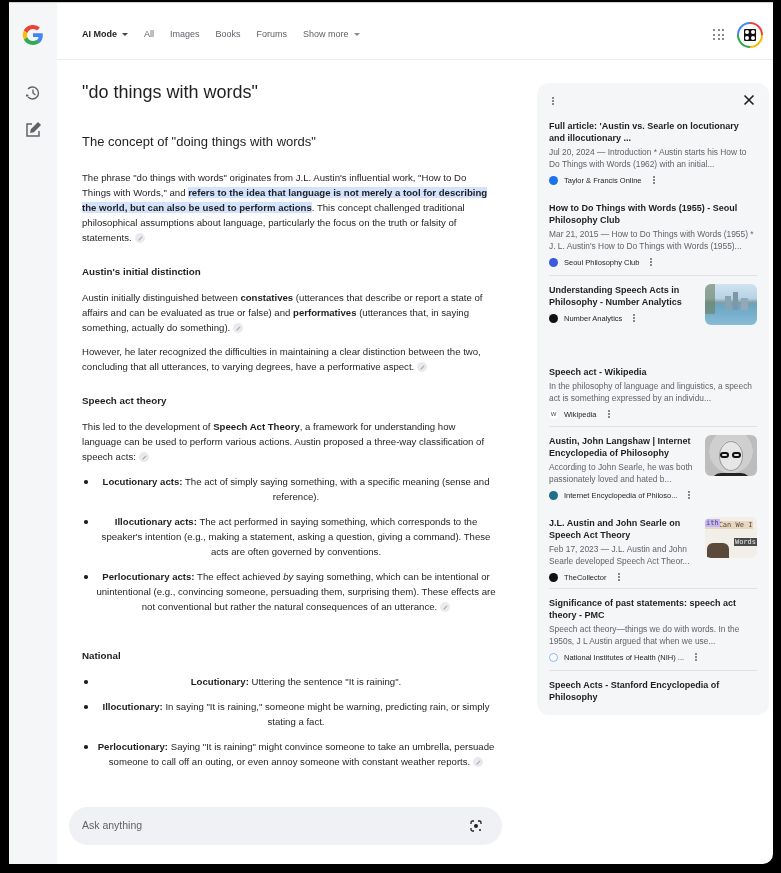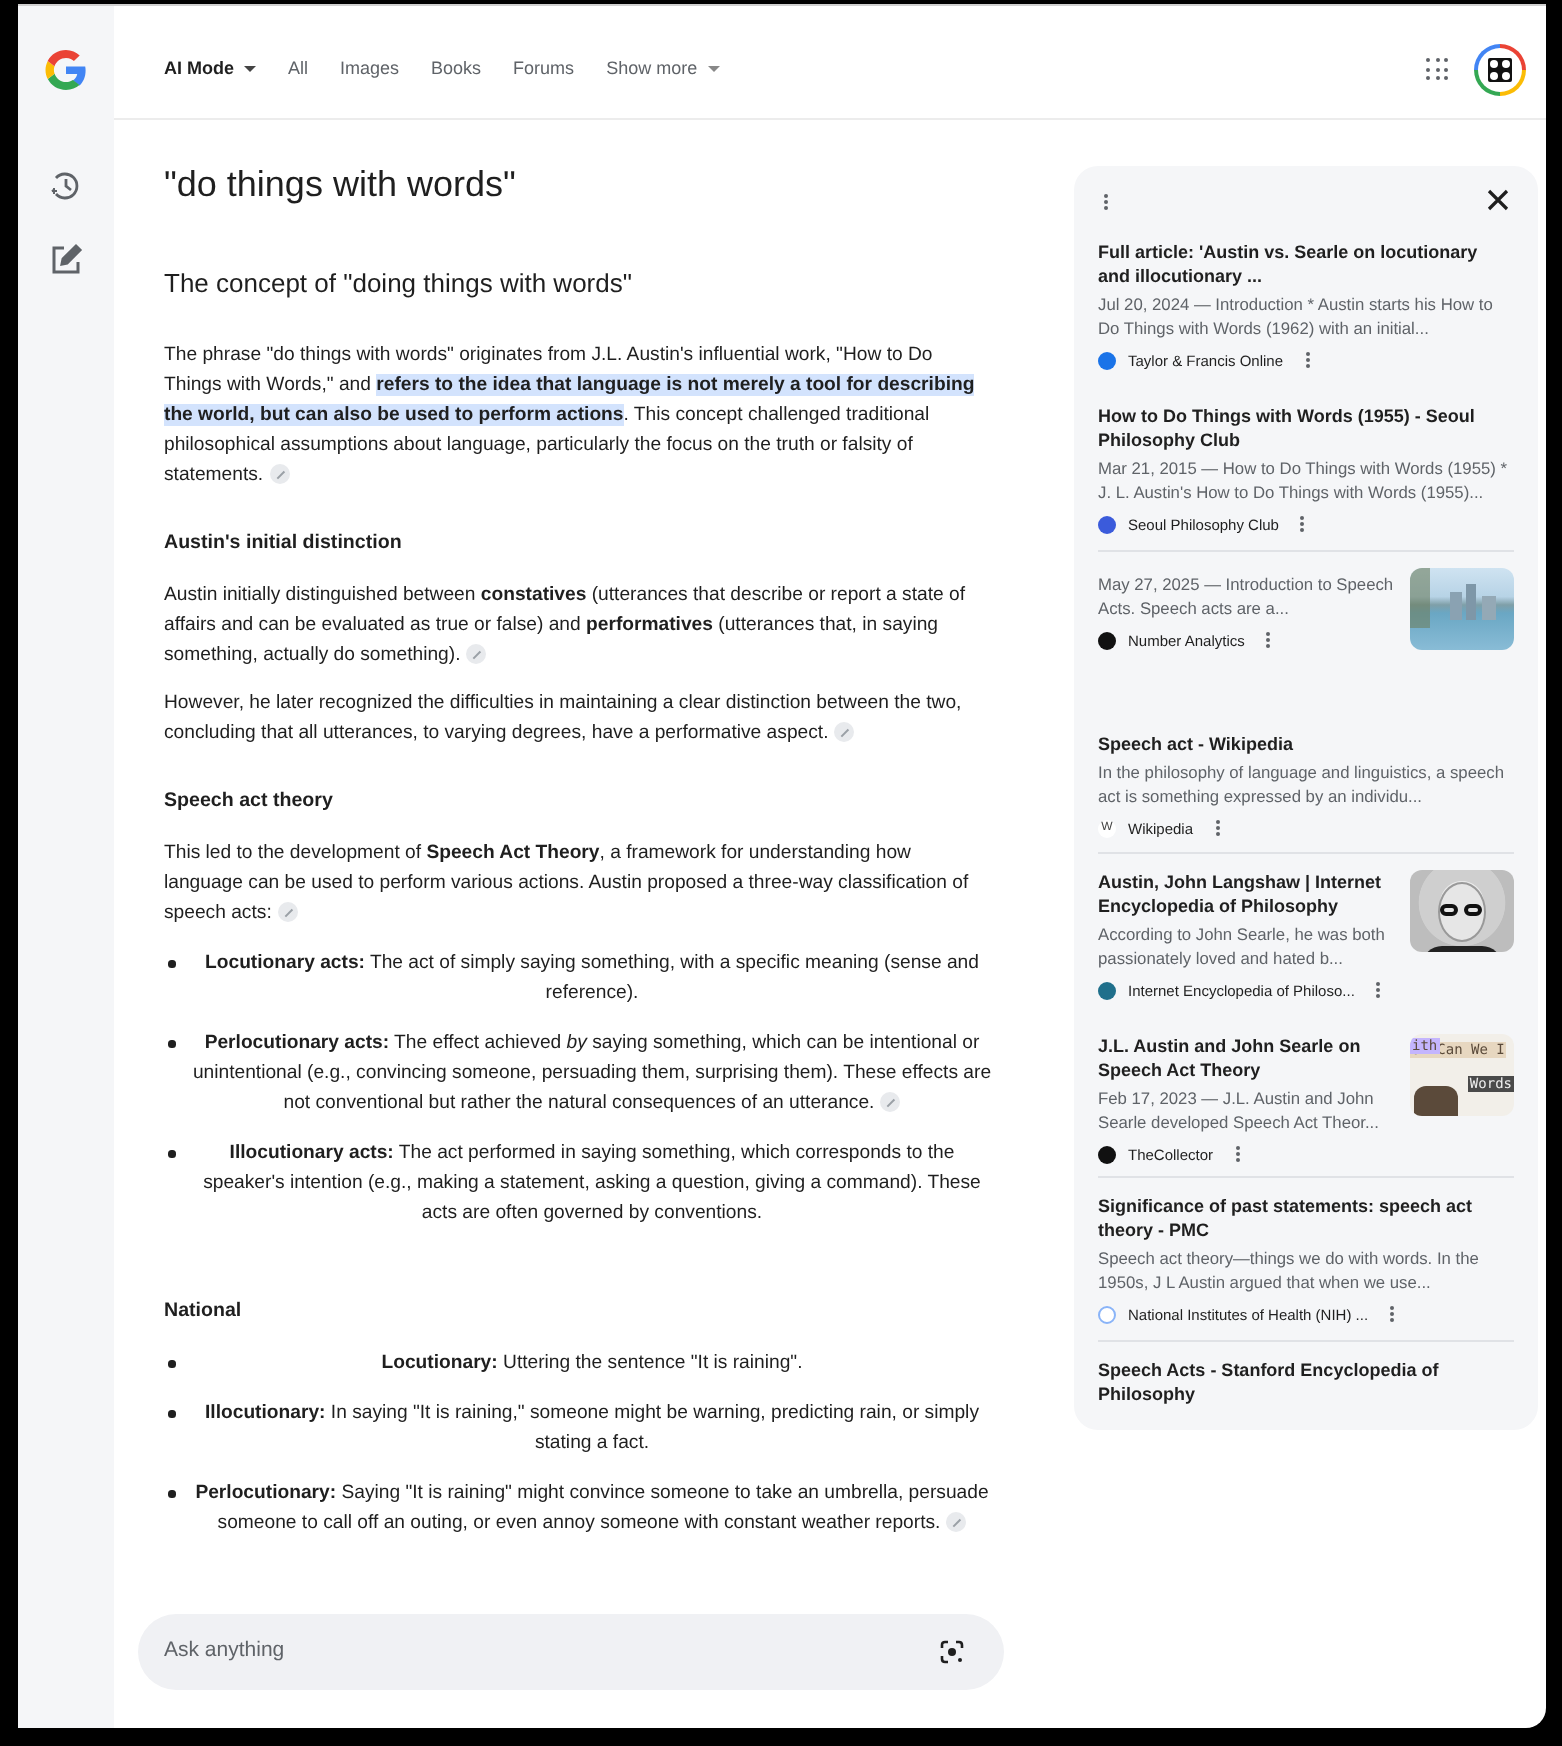--- a/index.html
+++ b/index.html
@@ -161,22 +161,22 @@
     <div class="block txt" style="top:284px">
       <span>However, he later recognized the difficulties in maintaining a clear distinction between the two, concluding that all utterances, to varying degrees, have a performative aspect.</span><span class="link-chip"></span>
     </div>
 
     <div class="block h3" style="top:335px">Speech act theory</div>
     <div class="block txt" style="top:359px">
       <span>This led to the development of </span><b>Speech Act Theory</b><span>, a framework for understanding how language can be used to perform various actions. Austin proposed a three-way classification of speech acts:</span><span class="link-chip"></span>
     </div>
     <ul class="block txt bul" style="top:414px">
       <li><b>Locutionary acts:</b><span> The act of simply saying something, with a specific meaning (sense and reference).</span></li>
+      <li><b>Illocutionary acts:</b><span> The act performed in saying something, which corresponds to the speaker's intention (e.g., making a statement, asking a question, giving a command). These acts are often governed by conventions.</span></li>
       <li><b>Perlocutionary acts:</b><span> The effect achieved </span><i>by</i><span> saying something, which can be intentional or unintentional (e.g., convincing someone, persuading them, surprising them). These effects are not conventional but rather the natural consequences of an utterance.</span><span class="link-chip"></span></li>
-      <li><b>Illocutionary acts:</b><span> The act performed in saying something, which corresponds to the speaker's intention (e.g., making a statement, asking a question, giving a command). These acts are often governed by conventions.</span></li>
     </ul>
 
     <div class="block h3" style="top:590px">National</div>
     <ul class="block txt bul" style="top:614px">
       <li><b>Locutionary:</b><span> Uttering the sentence "It is raining".</span></li>
       <li><b>Illocutionary:</b><span> In saying "It is raining," someone might be warning, predicting rain, or simply stating a fact.</span></li>
       <li><b>Perlocutionary:</b><span> Saying "It is raining" might convince someone to take an umbrella, persuade someone to call off an outing, or even annoy someone with constant weather reports.</span><span class="link-chip"></span></li>
     </ul>
   </div>
 
@@ -222,21 +222,21 @@
         <span class="more dots3">
             <i style="top:1px"></i>
             <i style="top:4px"></i>
             <i style="top:7px"></i>
           </span>
       </div>
     </div>
     <div class="sep" style="top:192px"></div>
 
     <div class="res with-thumb" style="top:201px">
-      <div class="snip">May 27, 2025 — Introduction to Speech Acts. Speech acts are a...</div>
+      <div class="title">Understanding Speech Acts in Philosophy - Number Analytics</div>
       <div class="src">
         <span class="fav" style="background:#111"></span>
         <span>Number Analytics</span>
         <span class="more dots3">
             <i style="top:1px"></i>
             <i style="top:4px"></i>
             <i style="top:7px"></i>
           </span>
       </div>
       <div class="thumb" style="background:linear-gradient(180deg,#cfe3f1 0%,#b7d3e6 35%,#7f9fa8 45%,#6aa7c4 55%,#89bcd6 100%);">

